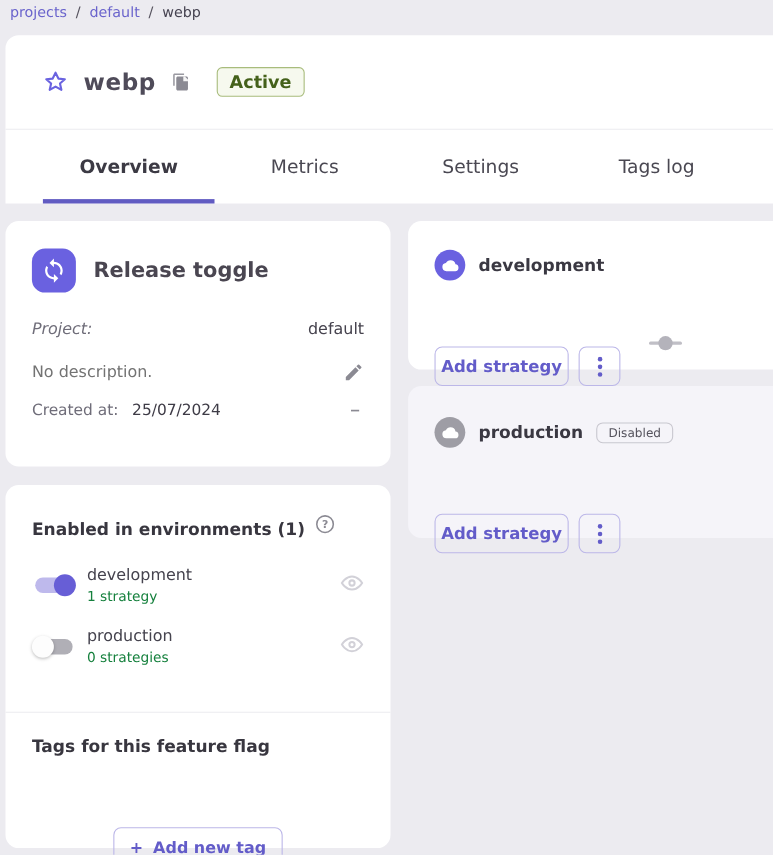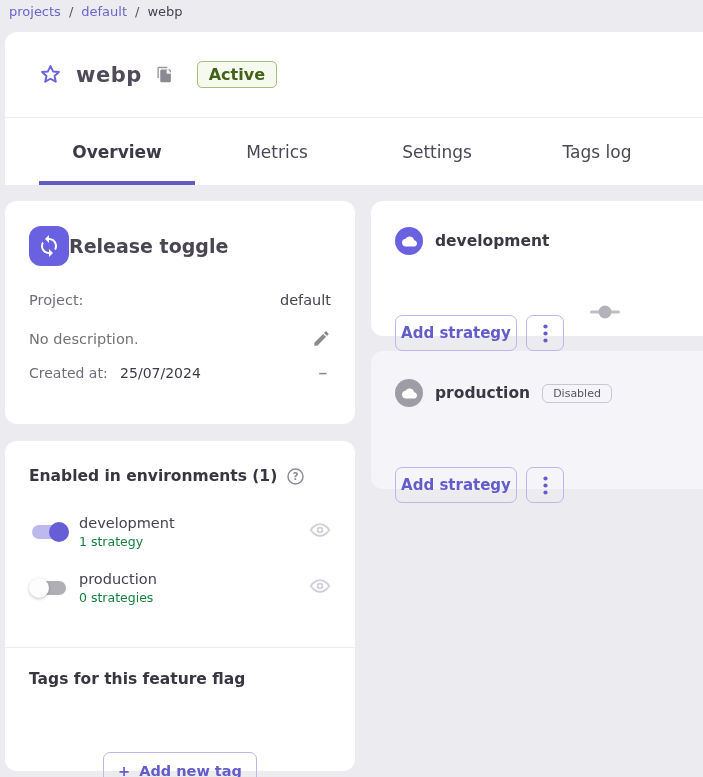--- a/index.html
+++ b/index.html
@@ -44,38 +44,38 @@
   .tab.active{font-weight:bold;color:#3c3a44;}
   .tab.active .indicator{position:absolute;left:2px;right:2px;bottom:0;height:4px;
     background:var(--indicator);}
   
   .main{display:flex;gap:16px;padding:16px 0 0 5px;}
   .col-left{width:350px;flex:none;}
   .col-right{width:332px;flex:none;}
   .card{background:var(--card-bg);border-radius:12px;}
   
   .feature-card{padding:25px 24px 27px 24px;height:223px;}
-  .feature-head{display:flex;align-items:center;margin-bottom:26px;}
+  .feature-head{display:flex;align-items:center;gap:16px;margin-bottom:26px;}
   .type-icon{width:40px;height:40px;border-radius:12px;background:var(--accent-strong);
     display:flex;align-items:center;justify-content:center;flex:none;}
   .feature-title{font-size:19px;color:#4a4651;}
   .kv{display:flex;justify-content:space-between;align-items:center;margin-bottom:21px;
     font-size:14.5px;}
-  .kv .k{color:var(--text-gray);}
+  .kv .k{color:var(--text-gray);font-style:italic;}
   .kv .v{color:#46434e;}
   .desc-row{display:flex;justify-content:space-between;align-items:center;margin-bottom:16px;
     font-size:14.5px;color:#737373;}
   .created-row{display:flex;justify-content:space-between;align-items:center;font-size:14px;}
   .created-row .lbl{color:var(--text-gray);}
   .created-row .val{color:#3e3b46;margin-left:8px;}
   .dash{color:var(--icon-gray);font-weight:bold;font-size:15px;padding-right:4px;}
   
   .env-card{margin-top:17px;height:330px;}
   .env-section{padding:26px 24px 20px 24px;}
-  .env-heading{display:flex;align-items:flex-start;gap:9px;margin-bottom:25px;}
+  .env-heading{display:flex;align-items:flex-end;gap:9px;margin-bottom:25px;}
   .env-heading h3{font-size:15.5px;color:#38363f;}
   .env-row{display:flex;align-items:center;margin-bottom:22px;}
   .env-texts{margin-left:10px;flex:1;}
   .env-name{font-size:14.5px;color:#45434e;}
   .env-sub{font-size:12.5px;color:#15803d;margin-top:3px;}
   .switch{width:40px;height:24px;position:relative;flex:none;cursor:pointer;}
   .switch .track{position:absolute;left:3px;top:5px;width:34px;height:14px;border-radius:7px;}
   .switch .knob{position:absolute;top:2px;width:20px;height:20px;border-radius:50%;}
   .switch.on .track{background:var(--toggle-track-on);}
   .switch.on .knob{right:0;background:var(--toggle-knob-on);}

